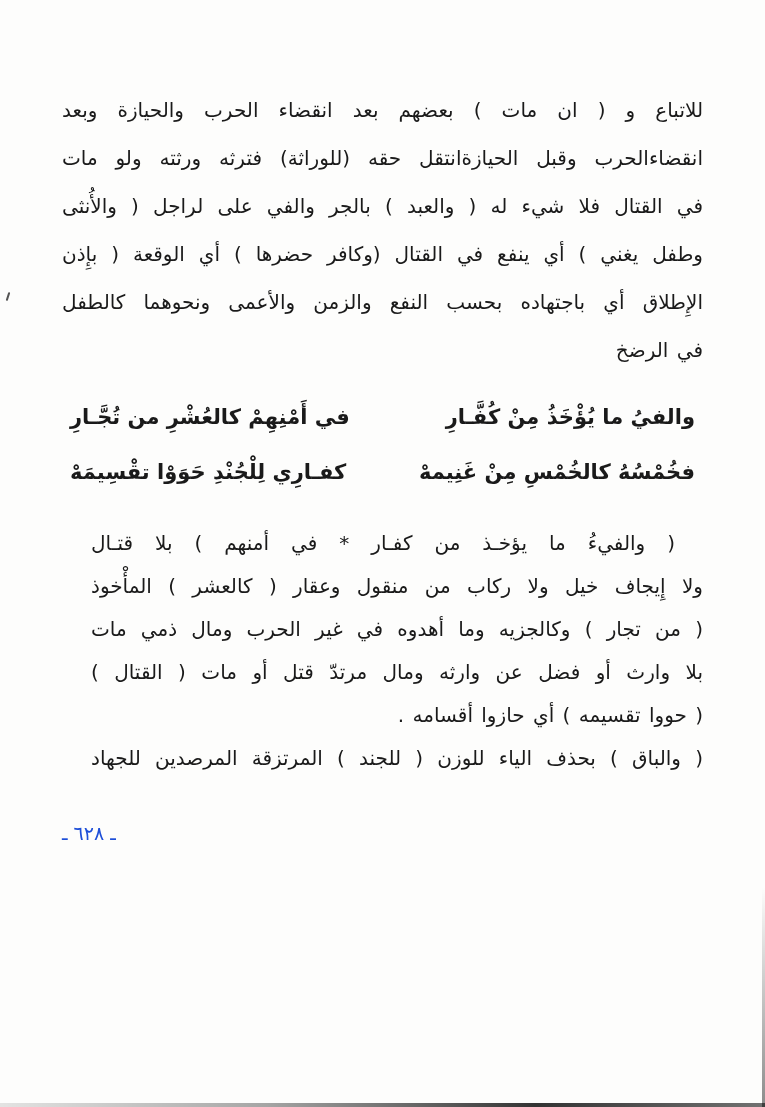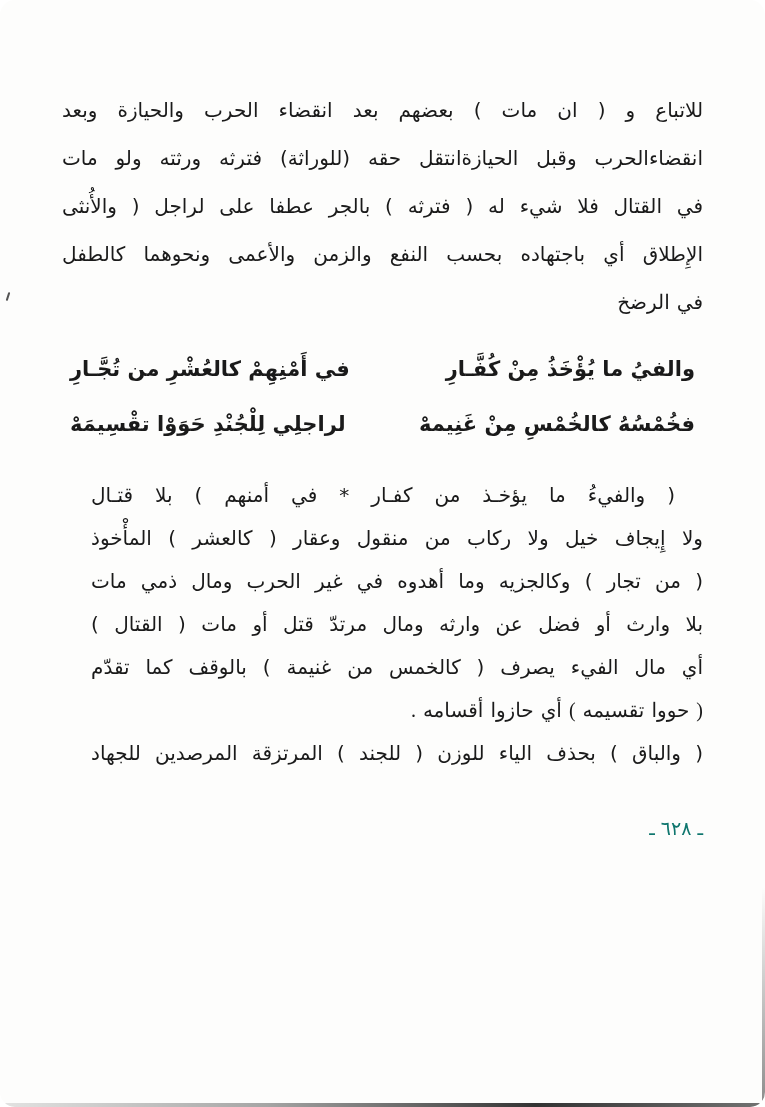--- a/index.html
+++ b/index.html
@@ -9,41 +9,39 @@
   }
   .page {
     position: relative;
     width: 765px;
     height: 1107px;
     margin: 0 auto;
     background: #fdfdfc;
     overflow: hidden;
     font-family: "DejaVu Sans", sans-serif;
     color: #1a1a1a;
-    border-radius: 15px;
   }
   .content {
     direction: rtl;
     padding: 86px 62px 0 62px;
   }
   .prose .line {
     font-size: 20px;
     line-height: 48px;
     height: 48px;
     white-space: nowrap;
     text-align: justify;
     text-align-last: justify;
     text-justify: inter-word;
     word-spacing: 2px;
     overflow: hidden;
   }
   .prose .line.short {
     text-align: right;
     text-align-last: right;
-    font-family: Liberation Serif, serif;
   }
   .commentary .line {
     line-height: 43px;
     height: 43px;
     font-size: 20px;
     margin-left: 29px;
   }
   .commentary .line.first {
     text-indent: 28px;
   }
@@ -59,25 +57,25 @@
     font-weight: bold;
     line-height: 55px;
     height: 55px;
     white-space: nowrap;
   }
   .verse-line .hemistich {
     display: inline-block;
   }
   .page-number {
     margin-top: 42px;
-    text-align: right;
+    text-align: left;
     direction: rtl;
     font-size: 19px;
     letter-spacing: 3px;
-    color: #0f766e;
+    color: #1d4ed8;
   }
   
   .scan-edge-bottom {
     position: absolute;
     left: 0; right: 0; bottom: 0;
     height: 4px;
     background: linear-gradient(to right,
       rgba(0,0,0,0.10) 0%,
       rgba(0,0,0,0.35) 35%,
       rgba(0,0,0,0.80) 70%,
@@ -100,42 +98,42 @@
 </style>
 </head>
 <body>
 
 <div class="page">
   <div class="content">
 
     <div class="prose">
       <div class="line">للاتباع و ( ان مات ) بعضهم بعد انقضاء الحرب والحيازة وبعد</div>
       <div class="line">انقضاءالحرب وقبل الحيازةانتقل حقه (للوراثة) فترثه ورثته ولو مات</div>
-      <div class="line">في القتال فلا شيء له ( فترثه ) بالجر عطفا على لراجل ( والأُنثى</div>
+      <div class="line">في القتال فلا شيء له ( والعبد ) بالجر والفي على لراجل ( والأُنثى</div>
+      <div class="line">وطفل يغني ) أي ينفع في القتال (وكافر حضرها ) أي الوقعة ( بإِذن</div>
       <div class="line">الإِطلاق أي باجتهاده بحسب النفع والزمن والأعمى ونحوهما كالطفل</div>
       <div class="line short">في الرضخ</div>
     </div>
 
     <div class="verse-block">
       <div class="verse-line">
         <span class="hemistich">والفيُ ما يُؤْخَذُ مِنْ كُفَّـارِ</span>
         <span class="hemistich">في أَمْنِهِمْ كالعُشْرِ من تُجَّـارِ</span>
       </div>
       <div class="verse-line">
         <span class="hemistich">فخُمْسُهُ كالخُمْسِ مِنْ غَنِيمهْ</span>
-        <span class="hemistich">لراجلِي لِلْجُنْدِ حَوَوْا تقْسِيمَهْ</span>
+        <span class="hemistich">كفـارِي لِلْجُنْدِ حَوَوْا تقْسِيمَهْ</span>
       </div>
     </div>
 
     <div class="prose commentary">
       <div class="line first">( والفيءُ ما يؤخـذ من كفـار * في أمنهم ) بلا قتـال</div>
       <div class="line">ولا إِيجاف خيل ولا ركاب من منقول وعقار ( كالعشر ) المأْخوذ</div>
       <div class="line">( من تجار ) وكالجزيه وما أهدوه في غير الحرب ومال ذمي مات</div>
       <div class="line">بلا وارث أو فضل عن وارثه ومال مرتدّ قتل أو مات ( القتال )</div>
-      <div class="line">أي مال الفيء يصرف ( كالخمس من غنيمة ) بالوقف كما تقدّم</div>
       <div class="line short">( حووا تقسيمه ) أي حازوا أقسامه .</div>
       <div class="line">( والباق ) بحذف الياء للوزن ( للجند ) المرتزقة المرصدين للجهاد</div>
     </div>
 
     <div class="page-number">ـ ٦٢٨ ـ</div>
 
   </div>
 
   <div class="scan-speck"></div>
   <div class="scan-edge-right"></div>

